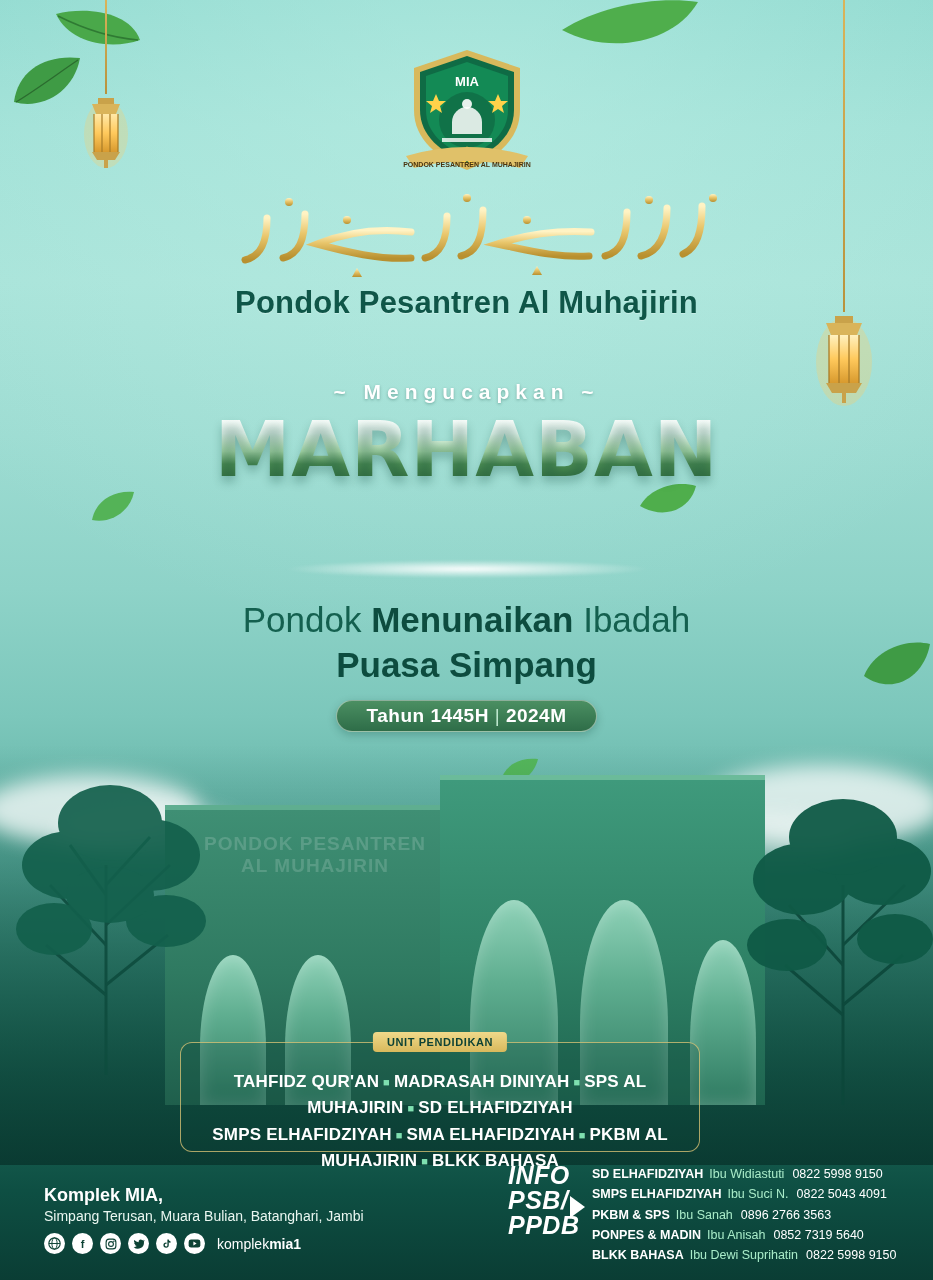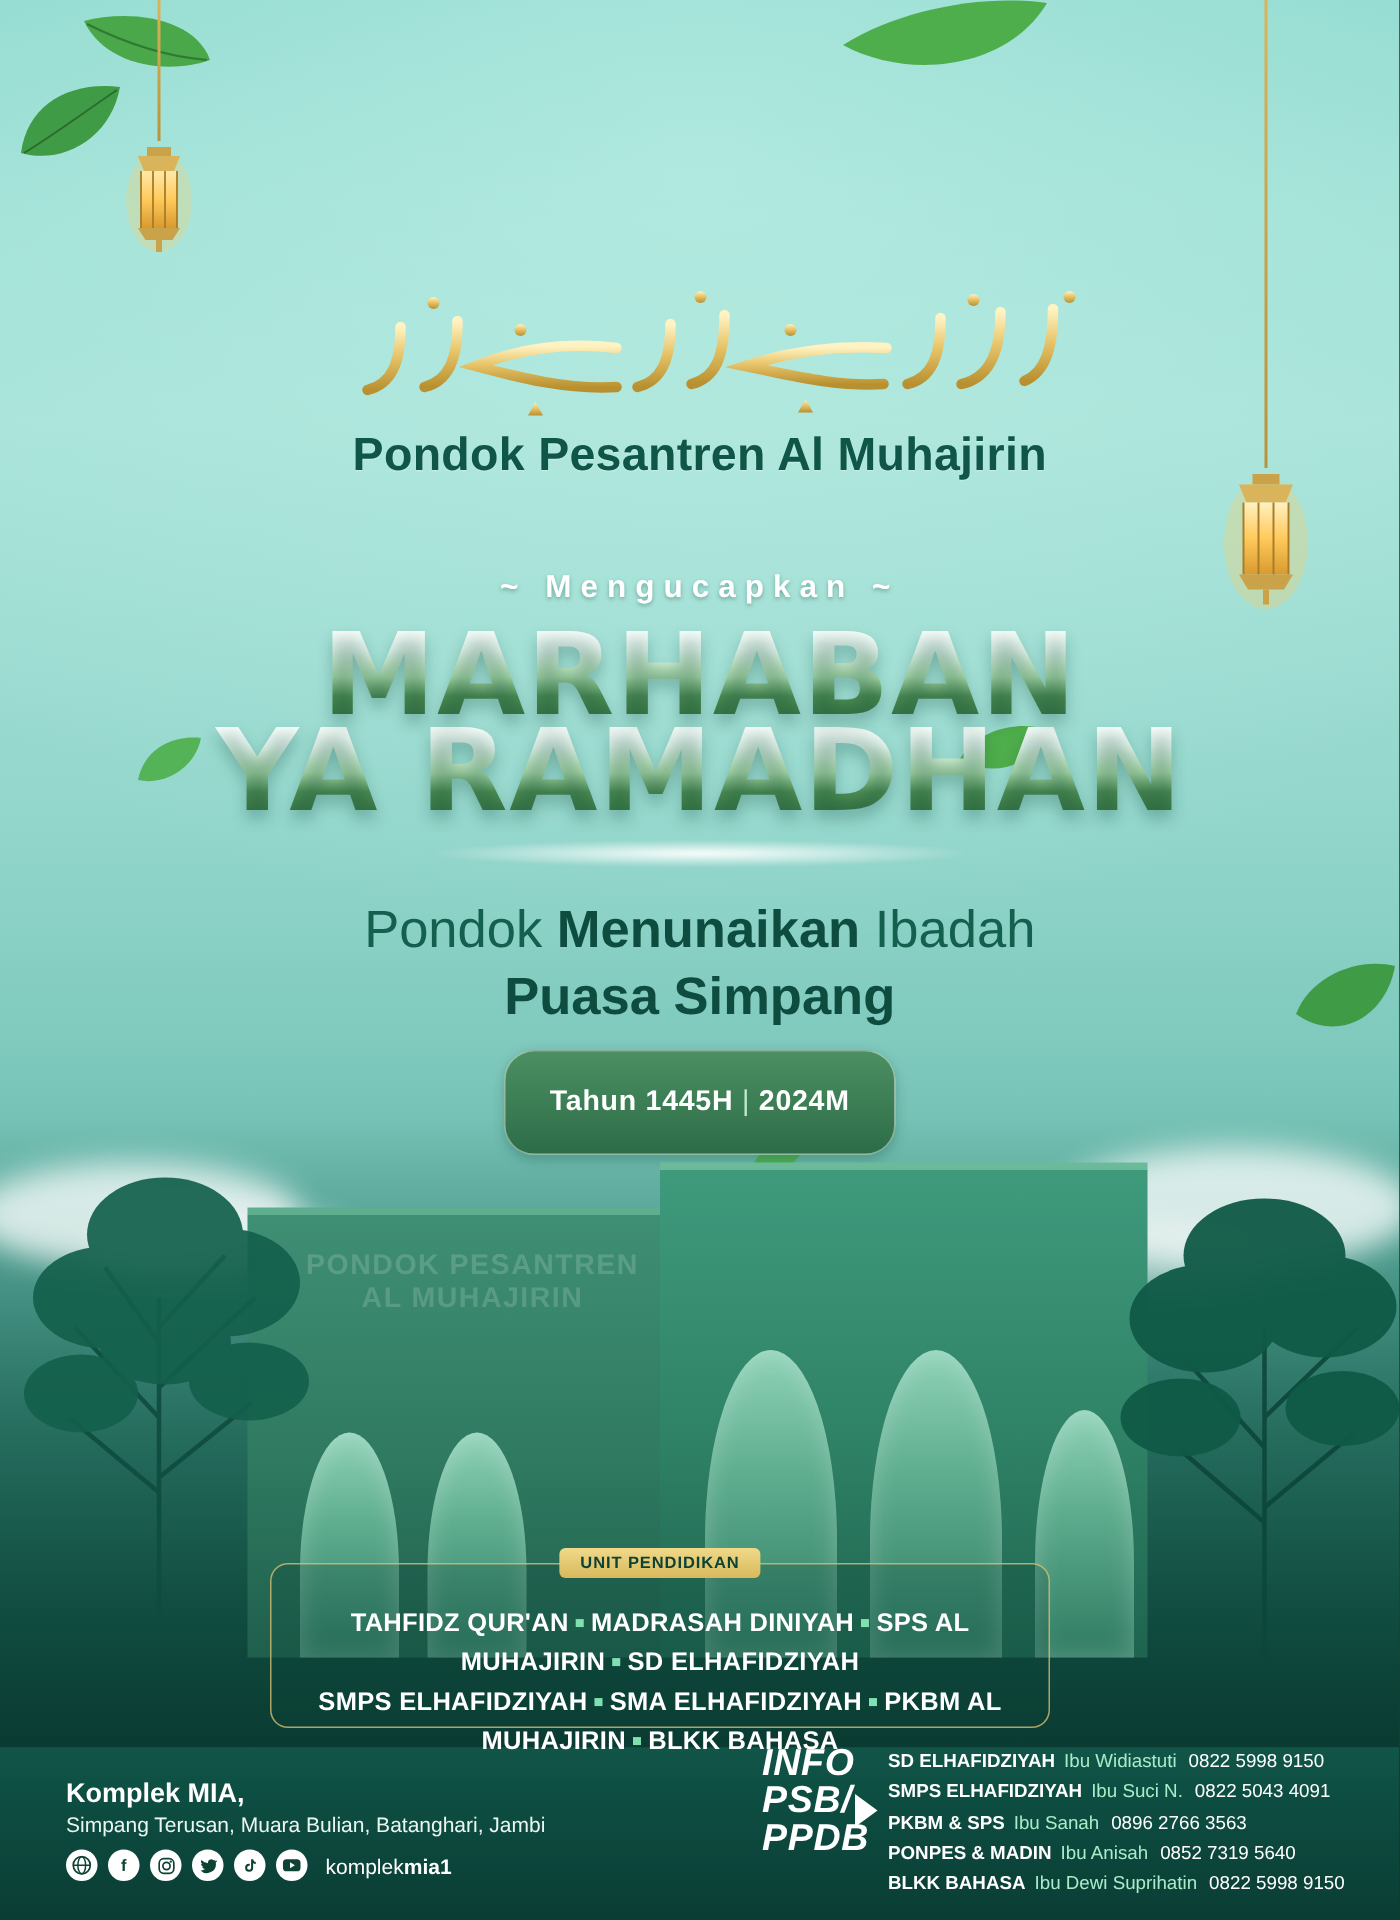--- a/index.html
+++ b/index.html
@@ -82,21 +82,21 @@
     font-size:35px; color:#14604f; font-weight:400;
   }
   .selamat b { font-weight:bold; color:#0d4c3f; }
   .puasa {
     position:absolute; top:645px; left:0; right:0; text-align:center;
     font-size:35px; font-weight:bold; color:#0d4c3f;
   }
 
   .tahun-pill {
     position:absolute; top:700px; left:50%; transform:translateX(-50%);
-    padding:23px 30px; border-radius:20px;
+    padding:4px 30px; border-radius:20px;
     background:linear-gradient(180deg,#4b8f62 0%,#2e6d48 100%);
     border:1px solid rgba(255,255,255,0.45);
     color:#ffffff; font-size:19px; font-weight:bold; letter-spacing:0.5px;
     box-shadow:0 3px 8px rgba(0,60,45,0.25);
     white-space:nowrap;
   }
   .tahun-pill .sep { color:#bfe8cf; font-weight:normal; }
 
   
   .mosque-area {
@@ -267,20 +267,37 @@
               <stop offset="100%" stop-color="#d89a2e"></stop>
         </linearGradient>
           </defs>
         <path d="M13 23 v48 M23 23 v48 M33 23 v48 M43 23 v48" stroke="#a87c28" stroke-width="1.3"></path>
         <path d="M10 71 h36 l-6 10 h-24 z" fill="#c9a24a"></path>
         <path d="M26 81 h4 v10 h-4 z" fill="#c9a24a"></path>
       </svg>
     </div>
   </div>
 
+  <div class="logo-wrap">
+    <svg width="150" height="130" viewBox="0 0 150 130">
+      <path d="M75 4 L128 22 V64 C128 94 104 112 75 124 C46 112 22 94 22 64 V22 Z" fill="#d8b95c"></path>
+      <path d="M75 10 L122 26 V64 C122 90 101 106 75 117 C49 106 28 90 28 64 V26 Z" fill="#0f6b45"></path>
+      <path d="M75 16 L116 30 V64 C116 87 98 101 75 111 C52 101 34 87 34 64 V30 Z" fill="#138a55"></path>
+      <text x="75" y="40" font-size="13" font-weight="bold" fill="#ffffff" text-anchor="middle" font-family="Liberation Sans, sans-serif">MIA</text>
+      <circle cx="75" cy="74" r="28" fill="#0e5f3e" opacity="0.55"></circle>
+      <path d="M60 88 h30 v-12 a15 15 0 0 0 -30 0 z" fill="#ffffff" opacity="0.85"></path>
+      <circle cx="75" cy="58" r="5" fill="#ffffff" opacity="0.9"></circle>
+      <path d="M50 92 h50 v4 h-50 z" fill="#ffffff" opacity="0.8"></path>
+      <path d="M44 48 l3 7 h7 l-6 5 2 7 -6-4 -6 4 2-7 -6-5 h7 z" fill="#ffd24a"></path>
+      <path d="M106 48 l3 7 h7 l-6 5 2 7 -6-4 -6 4 2-7 -6-5 h7 z" fill="#ffd24a"></path>
+      <path d="M75 100 l3 7 h7 l-6 5 2 7 -6-4 -6 4 2-7 -6-5 h7 z" fill="#ffd24a"></path>
+      <path d="M14 110 q61 -18 122 0 l-8 12 q-53 -14 -106 0 z" fill="#e0c169"></path>
+      <text x="75" y="121" font-size="7" font-weight="bold" fill="#4a3410" text-anchor="middle" font-family="Liberation Sans, sans-serif">PONDOK PESANTREN AL MUHAJIRIN</text>
+    </svg>
+  </div>
 
   <div class="calligraphy">
     <svg width="540" height="92" viewBox="0 0 540 92">
       <defs>
         <linearGradient id="gold" x1="0" y1="0" x2="0" y2="1">
           <stop offset="0%" stop-color="#fff3c4"></stop>
             <stop offset="45%" stop-color="#e8c56a"></stop>
           <stop offset="100%" stop-color="#b8902f"></stop>
         </linearGradient>
       </defs>
@@ -307,21 +324,20 @@
       </g>
     </svg>
   </div>
 
   <div class="pesantren-name">Pondok Pesantren Al Muhajirin</div>
 
   <div class="mengucapkan">~ Mengucapkan ~</div>
 
   <div class="marhaban">
     <span class="l1">MARHABAN</span>
-    <span class="l2">YA RAMADHAN</span>
   </div>
 
   <div class="sparkle"></div>
 
   <div class="selamat">
     <span>Pondok </span><b>Menunaikan</b><span> Ibadah</span>
   </div>
   <div class="puasa">Puasa Simpang</div>
 
   <div class="tahun-pill">

